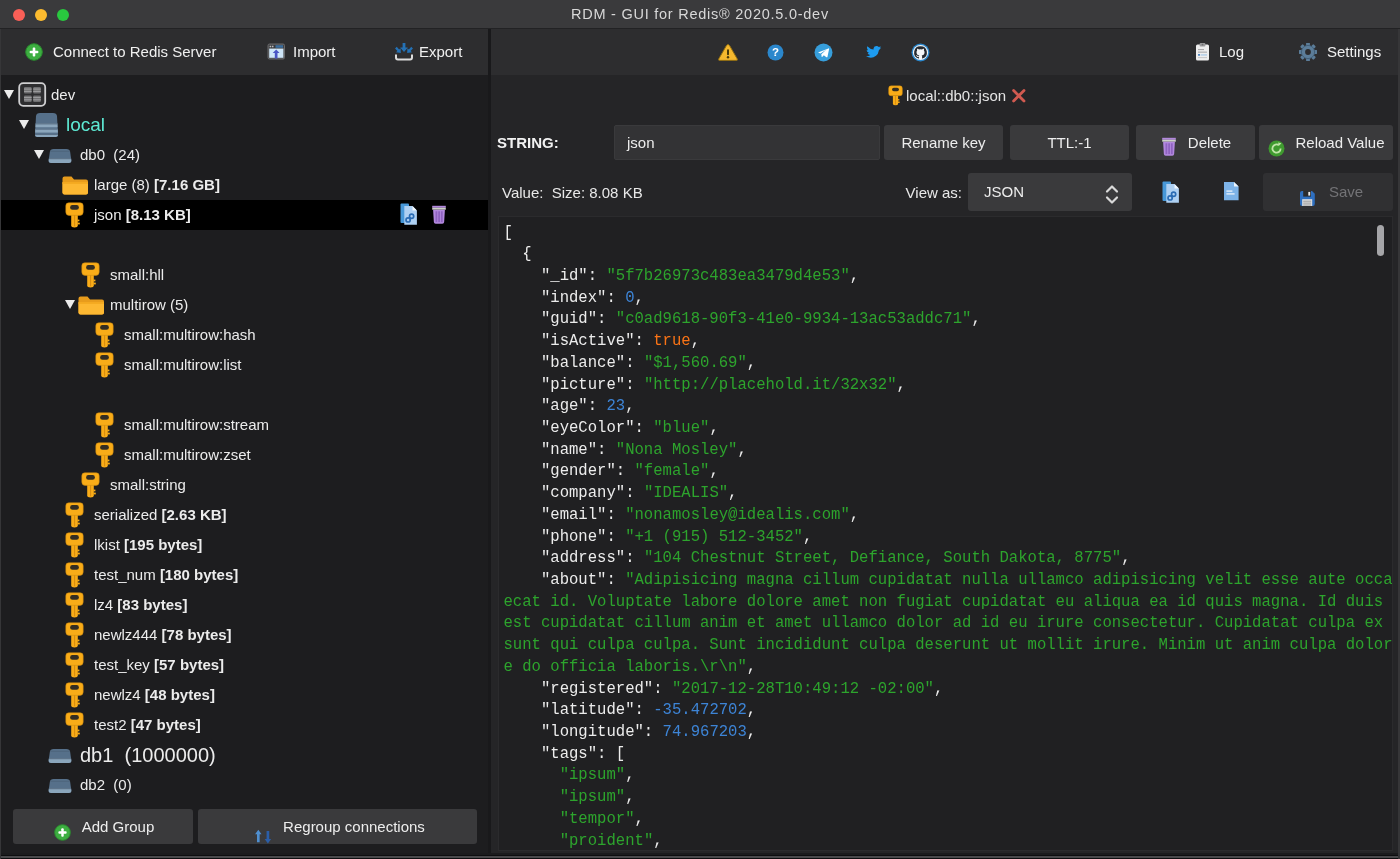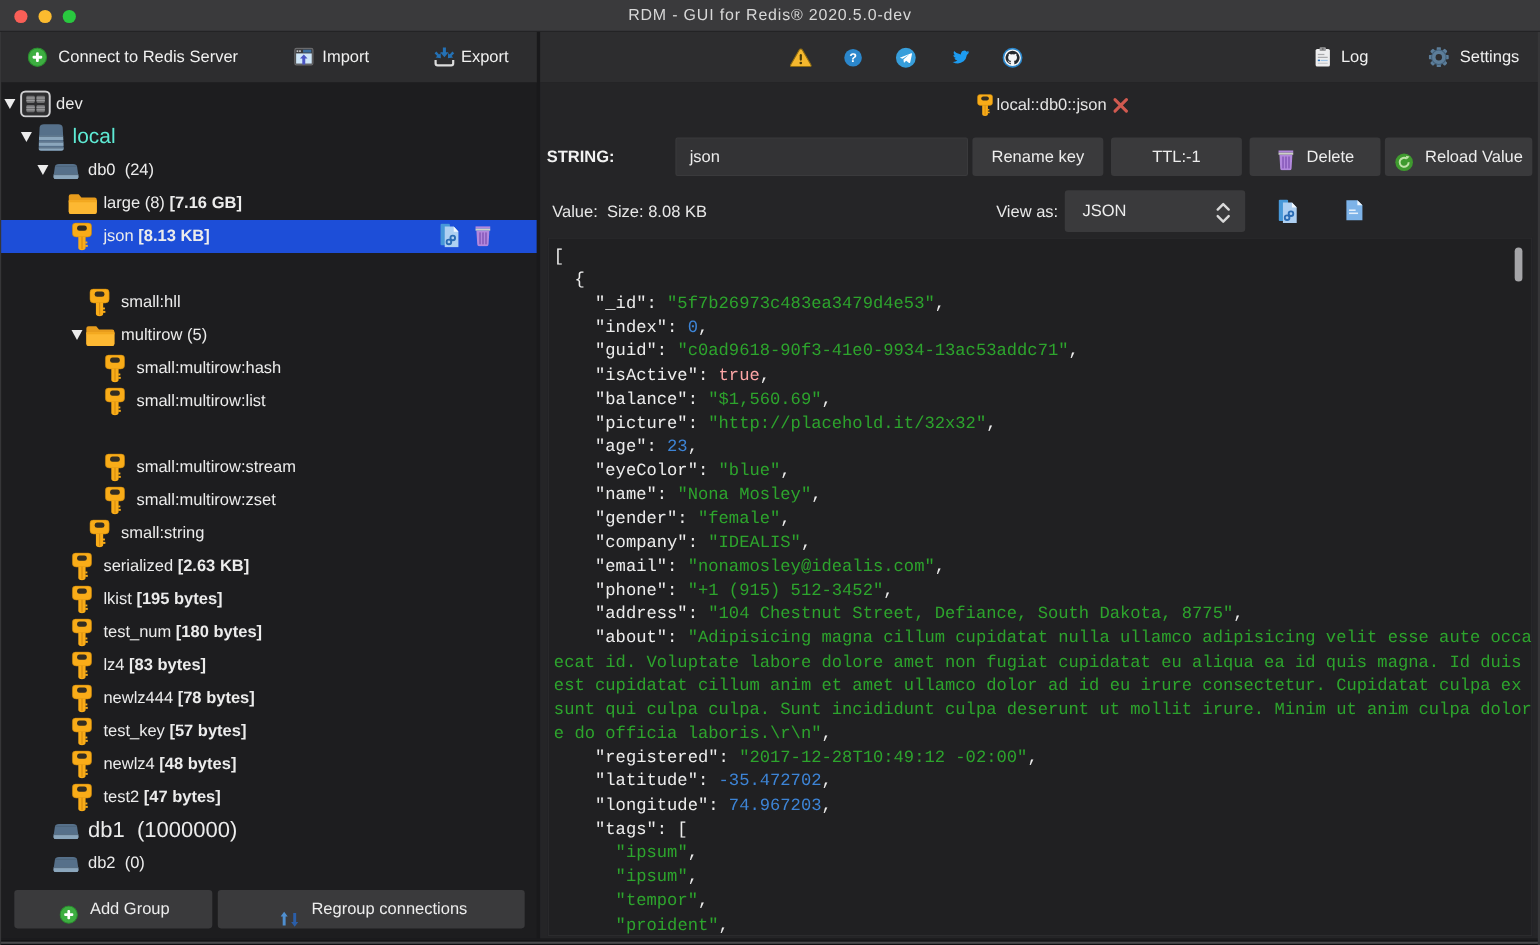--- a/index.html
+++ b/index.html
@@ -1,37 +1,37 @@
 <!DOCTYPE html>
 <html><head><meta charset="utf-8">
 <style>
 * { margin:0; padding:0; box-sizing:border-box; }
 html,body { width:1400px; height:859px; overflow:hidden; background:#1e1e20;
   font-family:"Liberation Sans", sans-serif; }
-.sel { background:#1d4ed8;text-decoration:underline; }
+.sel { background:#000000;text-decoration:underline; }
 b { font-weight:bold; }
 #titlebar { position:absolute; left:0; top:0; width:1400px; height:29px;
   background:#3a3a3c; border-bottom:1px solid #222224; }
 .tl { position:absolute; top:9px; width:12px; height:12px; border-radius:50%; }
 #title { position:absolute; top:0; left:0; width:1400px; height:28px; line-height:29px;
   text-align:center; color:#d8d8d8; font-size:14.5px; letter-spacing:.75px; }
 #toolbar { position:absolute; left:0; top:29px; width:1400px; height:46px; background:#2d2d2f; }
 #toolbar .lbl { position:absolute; top:0; height:46px; line-height:46px; font-size:15px; color:#f0f0f0; }
 #vsep { position:absolute; left:488px; top:29px; width:3px; height:830px; background:#19191b; }
 #sidebar { position:absolute; left:0; top:75px; width:488px; height:784px; background:#1d1d1f; }
 #rightpanel { position:absolute; left:491px; top:75px; width:909px; height:784px; background:#252527; }
 .btn { position:absolute; background:#3a3a3c; border-radius:3px; color:#ededed;
   font-size:15px; text-align:center; }
 #editor { position:absolute; left:7px; top:141px; width:895px; height:635px;
   background:#202022; border:1px solid #2b2b2d; overflow:hidden; }
 pre { font-family:"Liberation Mono", monospace; font-size:15.6px; line-height:21.72px;
   color:#ececec; position:absolute; left:4.5px; top:5.5px; white-space:pre; }
 .g { color:#2da42d; }
 .b { color:#3d84d6; }
-.r { color:#fca5a5;margin-top:43px; }
+.r { color:#f97316;margin-top:43px; }
 </style></head>
 <body>
 <div id="titlebar">
   <div class="tl" style="left:13px;background:#f95f57"></div>
   <div class="tl" style="left:35px;background:#fcbb2f"></div>
   <div class="tl" style="left:57px;background:#29c83f"></div>
   <div id="title">RDM - GUI for Redis® 2020.5.0-dev</div>
 </div>
 <div id="toolbar">
   <div style="position:absolute;left:25px;top:14px"><svg width="18" height="18" viewBox="0 0 18 18" style="width:18px;height:18px">
@@ -475,20 +475,31 @@
         <circle cx="11.6" cy="13.3" r="2.1" fill="none" stroke="#2b6cb4" stroke-width="1.7"></circle>
         <circle cx="8.1" cy="16.9" r="2.1" fill="none" stroke="#2b6cb4" stroke-width="1.7"></circle>
         <path d="M9.2 15.8 l1.4-1.4" stroke="#2b6cb4" stroke-width="1.6"></path>
       </svg></div>
   <div style="position:absolute;left:732px;top:106px"><svg width="16" height="20" viewBox="0 0 16 20">
         <path d="M1 1 h10 l4.6 4.6 v13.6 h-14.6 Z" fill="#7db3e8"></path>
         <path d="M11 1 l4.6 4.6 h-4.6 Z" fill="#eef5fc"></path>
         <rect x="3.4" y="9.4" width="6" height="1.4" fill="#e4effa"></rect>
         <rect x="3.4" y="12.2" width="8.2" height="1.4" fill="#e4effa"></rect>
       </svg></div>
+  <div class="btn" style="left:772px;top:98px;width:130px;height:38px;line-height:38px;background:#303032;color:#737376">
+    <span style="position:absolute;left:36px;top:10px"><svg width="16" height="17" viewBox="0 0 16 17">
+          <path d="M1 3 q0-2 2-2 h10 l2.8 2.8 v10.2 q0 2 -2 2 h-10.8 q-2 0 -2 -2 Z" fill="#2e6fc0"></path>
+          <rect x="4.2" y="1" width="7.8" height="5.6" fill="#2b2c2e"></rect>
+          <rect x="9.3" y="1.9" width="1.9" height="3.7" fill="#ececec"></rect>
+          <rect x="3.2" y="9.2" width="10" height="6.8" fill="#e0e0e0"></rect>
+          <rect x="4.2" y="10.7" width="8" height="1" fill="#9a9a9a"></rect>
+          <rect x="4.2" y="12.6" width="8" height="1" fill="#9a9a9a"></rect>
+          <rect x="4.2" y="14.5" width="8" height="1" fill="#9a9a9a"></rect>
+        </svg></span>
+    <span style="padding-left:36px">Save</span></div>
 
   <div id="editor">
     <pre>[
   {
     "_id": <span class="g">"5f7b26973c483ea3479d4e53"</span>,
     "index": <span class="b">0</span>,
     "guid": <span class="g">"c0ad9618-90f3-41e0-9934-13ac53addc71"</span>,
     "isActive": <span class="r">true</span>,
     "balance": <span class="g">"$1,560.69"</span>,
     "picture": <span class="g">"http://placehold.it/32x32"</span>,

